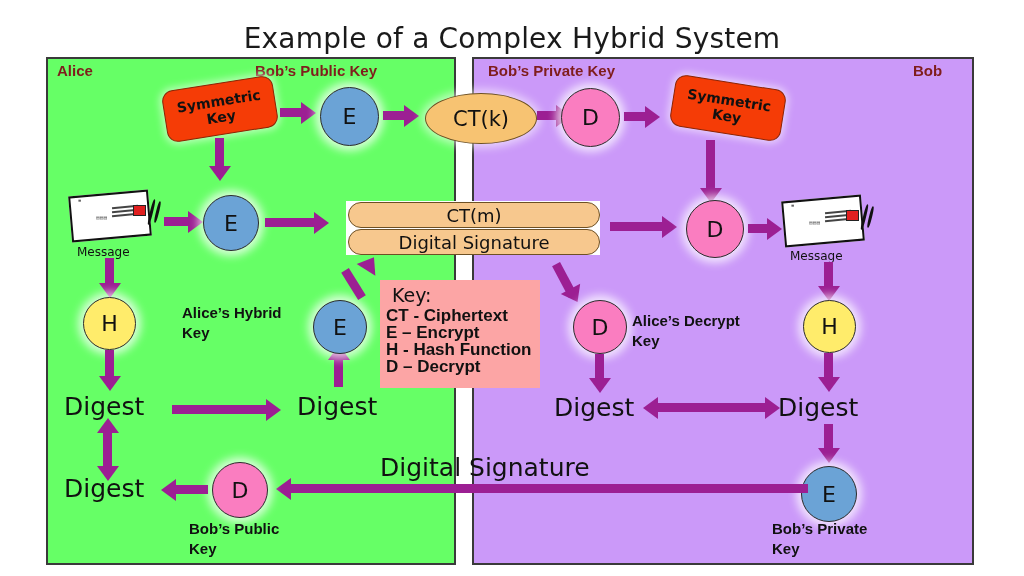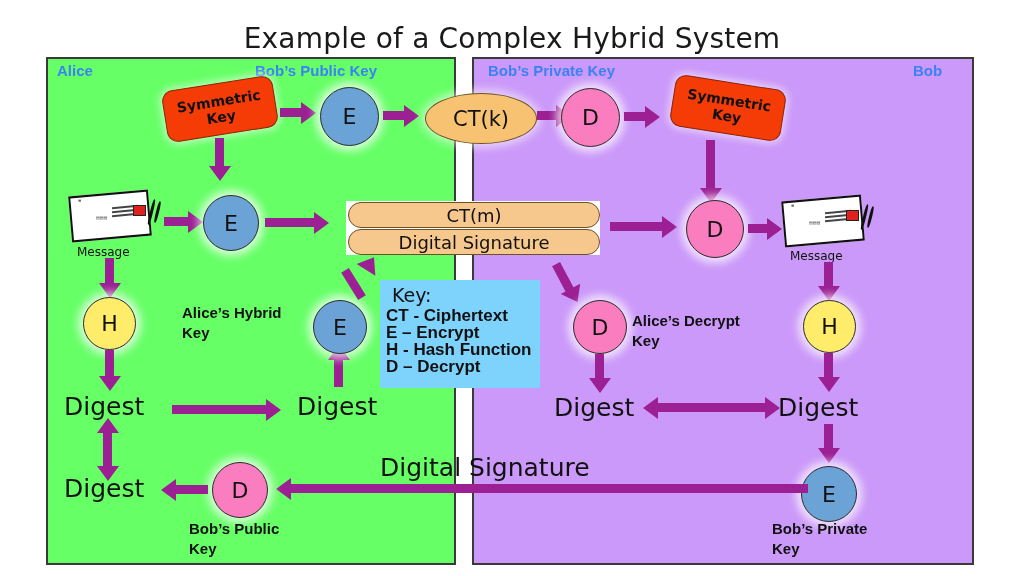--- a/index.html
+++ b/index.html
@@ -12,21 +12,21 @@
     font-size:28px;color:#1a1a1a;font-family:"DejaVu Sans",sans-serif;
     letter-spacing:.2px;white-space:nowrap;
   }
 
   
   .panel{position:absolute;border:2px solid #3a3a3a;box-sizing:border-box;}
   #alice-panel{left:46px;top:57px;width:410px;height:508px;background:#66ff66;}
   #bob-panel{left:472px;top:57px;width:502px;height:508px;background:#cb99f9;}
 
   .party-label{
-    position:absolute;font-size:15px;font-weight:bold;color:#3b82f6;
+    position:absolute;font-size:15px;font-weight:bold;color:#7f1d1d;
     font-family:"Liberation Sans",sans-serif;white-space:nowrap;
   }
 
   
   .circ{
     position:absolute;border-radius:50%;
     display:flex;align-items:center;justify-content:center;
     font-size:22px;color:#111;font-family:"DejaVu Sans",sans-serif;
     border:1px solid #2b2b2b;
     box-shadow:0 0 9px 5px rgba(255,255,255,.72);
@@ -84,21 +84,21 @@
   .head-l{border-top:11px solid transparent;border-bottom:11px solid transparent;
           border-right:15px solid #9c1f93;}
   .head-d{border-left:11px solid transparent;border-right:11px solid transparent;
           border-top:15px solid #9c1f93;}
   .head-u{border-left:11px solid transparent;border-right:11px solid transparent;
           border-bottom:15px solid #9c1f93;}
 
   
   #legend{
     position:absolute;left:380px;top:280px;width:160px;height:108px;
-    background:#7dd3fc;padding:4px 6px;box-sizing:border-box;
+    background:#fca5a5;padding:4px 6px;box-sizing:border-box;
     font-family:"Liberation Sans",sans-serif;color:#111;
   }
   #legend .lgt{font-size:19px;margin:0 0 1px 6px;font-family:"DejaVu Sans",sans-serif;}
   #legend .lgi{font-size:17px;font-weight:bold;line-height:17px;}
 
   
   .env{position:absolute;width:80px;height:46px;}
   .env .card{
     position:absolute;left:0;top:0;width:76px;height:42px;background:#fff;
     border:2px solid #111;transform:rotate(-5deg);

